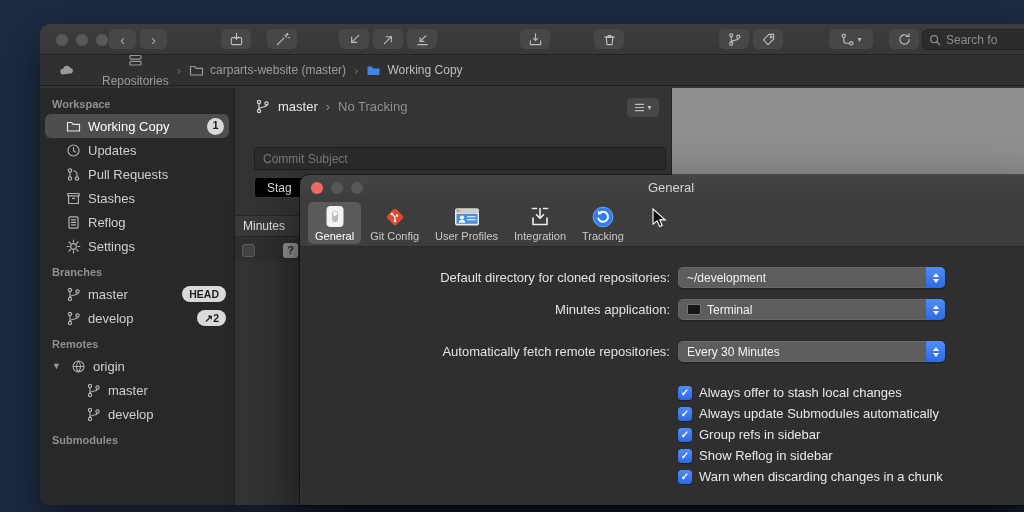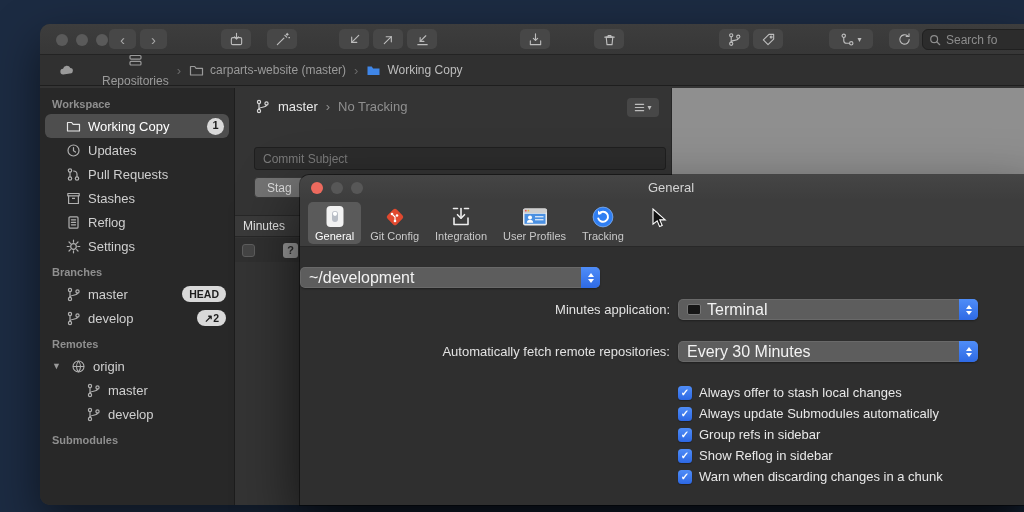--- a/index.html
+++ b/index.html
@@ -67,21 +67,21 @@
   .dim { color:#8f8f8f; }
   .view-btn { position:absolute; top:10px; right:12px; width:32px; height:19px;
               background:#474747; border-radius:4px; display:flex; align-items:center;
               justify-content:center; gap:2px; color:#bdbdbd; font-size:8px; }
   .view-btn svg { width:11px; height:11px; }
   .commit-input { position:absolute; left:19px; top:59px; width:412px; height:23px;
                   background:#2c2c2c; border:1px solid #1f1f1f; border-radius:3px;
                   color:#bdbdbd; font-size:12px; padding:0 8px;
                   font-family:"Liberation Sans",sans-serif; outline:none; }
   .commit-input::placeholder { color:#7a7a7a; }
-  .stage-btn { position:absolute; left:19px; top:89px; height:21px; background:#737373;
+  .stage-btn { position:absolute; left:19px; top:89px; height:21px; background:#000000;
                border:1px solid #383838; border-radius:4px; color:#dddddd; font-size:12px;
                padding:0 12px; display:flex; align-items:center;justify-content:center; }
   .status-head { position:absolute; top:127px; left:0; right:0; height:22px; background:#3a3a3a;
                  border-top:1px solid #272727; border-bottom:1px solid #272727;
                  display:flex; align-items:center; padding-left:8px; color:#e3e3e3;
                  font-size:12px; }
   .status-row { position:absolute; top:150px; left:0; right:0; height:24px; background:#303030;
                 display:flex; align-items:center; gap:28px; padding-left:7px; }
   .mini-check { width:13px; height:13px; background:#454545; border:1px solid #5e5e5e;
                 border-radius:3px; }
@@ -105,22 +105,22 @@
             display:flex; align-items:center; padding-left:8px; gap:2px; }
   .dtab { display:flex; flex-direction:column; align-items:center; gap:1px;
           padding:3px 7px 2px 7px; border-radius:5px; min-width:52px; color:#c9c9c9;
           font-size:11px; }
   .dtab.sel { background:#5a5a5a; color:#ffffff; }
   .dtab-icon { height:24px; display:flex; align-items:center; justify-content:center; }
   .d-content { padding-top:20px; }
   .frow { display:flex; align-items:center; margin-bottom:11px; }
   .frow.gap-top { margin-top:21px; }
   .flabel { width:370px; text-align:right; color:#e2e2e2; font-size:13px; margin-right:8px; }
-  .popup { width:300px; height:21px; background:#5d5d5d; border-radius:5px; position:relative;
-           display:flex; align-items:center; color:#f2f2f2; font-size:16px;
+  .popup { width:267px; height:21px; background:#5d5d5d; border-radius:5px; position:relative;
+           display:flex; align-items:center; color:#f2f2f2; font-size:12px;
            padding:0 24px 0 9px;
            box-shadow:inset 0 0 0 1px rgba(255,255,255,.08), 0 1px 2px rgba(0,0,0,.35); }
   .cap { position:absolute; right:0; top:0; width:19px; height:21px;
          border-radius:0 5px 5px 0; background:linear-gradient(#4f8df8,#2e6ae5);
          display:flex; flex-direction:column; align-items:center; justify-content:center;
          gap:2px; }
   .tri-up { width:0; height:0; border-left:3.5px solid transparent;
             border-right:3.5px solid transparent; border-bottom:4px solid #fff; }
   .tri-dn { width:0; height:0; border-left:3.5px solid transparent;
             border-right:3.5px solid transparent; border-top:4px solid #fff; }
@@ -446,60 +446,61 @@
               <path d="M9.3 9.3 12 12v4" stroke="#fff" stroke-width="1.2" fill="none"></path>
               <circle cx="9" cy="9" r="1.3" fill="#fff"></circle>
               <circle cx="14" cy="10.5" r="1.3" fill="#fff"></circle>
               <circle cx="12" cy="16" r="1.3" fill="#fff"></circle>
             </svg>
         </div>
         <span>Git Config</span>
       </div>
       <div class="dtab">
         <div class="dtab-icon">
-          <svg width="24" height="24" viewBox="0 0 24 24" fill="none" stroke="#ececec" stroke-width="1.6" stroke-linecap="round" stroke-linejoin="round">
-              <path d="M5 13v6.5h14V13"></path>
-              <path d="M12 3.5V13"></path>
-              <path d="M8.5 9.7 12 13.2l3.5-3.5"></path>
-              <path d="M4.5 3.5h4M15.5 3.5h4"></path>
-            </svg>
-        </div>
-        <span>Integration</span>
-      </div>
-      <div class="dtab">
-        <div class="dtab-icon">
           <svg width="26" height="24" viewBox="0 0 26 24">
               <rect x="1" y="3.5" width="24" height="17" rx="2" fill="#e9e9e9"></rect>
               <rect x="1" y="3.5" width="24" height="4.5" rx="2" fill="#cfcfcf"></rect>
               <circle cx="3.8" cy="5.7" r="0.9" fill="#e8574f"></circle>
               <circle cx="6.4" cy="5.7" r="0.9" fill="#e5b73b"></circle>
               <rect x="2.5" y="8.8" width="21" height="10" fill="#4a90e2"></rect>
               <circle cx="8" cy="12.5" r="2" fill="#ffffff"></circle>
               <path d="M4.8 17.8c0-1.8 1.4-3 3.2-3s3.2 1.2 3.2 3z" fill="#ffffff"></path>
               <rect x="13" y="11" width="8.5" height="1.4" fill="#cfe2f8"></rect>
               <rect x="13" y="14" width="8.5" height="1.4" fill="#cfe2f8"></rect>
             </svg>
         </div>
         <span>User Profiles</span>
       </div>
       <div class="dtab">
         <div class="dtab-icon">
+          <svg width="24" height="24" viewBox="0 0 24 24" fill="none" stroke="#ececec" stroke-width="1.6" stroke-linecap="round" stroke-linejoin="round">
+              <path d="M5 13v6.5h14V13"></path>
+              <path d="M12 3.5V13"></path>
+              <path d="M8.5 9.7 12 13.2l3.5-3.5"></path>
+              <path d="M4.5 3.5h4M15.5 3.5h4"></path>
+            </svg>
+        </div>
+        <span>Integration</span>
+      </div>
+      <div class="dtab">
+        <div class="dtab-icon">
           <svg width="24" height="24" viewBox="0 0 24 24">
               <circle cx="12" cy="12" r="10" fill="#2f7ef2"></circle>
               <circle cx="12" cy="12" r="9.9" fill="none" stroke="#7fb0f5" stroke-width="0.8"></circle>
               <path d="M7.3 13.5a5 5 0 1 0 1-5" fill="none" stroke="#ffffff" stroke-width="2" stroke-linecap="round"></path>
               <path d="M7 5.4v4l4-.3z" fill="#ffffff"></path>
             </svg>
         </div>
         <span>Tracking</span>
       </div>
     </div>
 
     <div class="d-content">
       <div class="frow">
+        <div class="flabel">Default directory for cloned repositories:</div>
         <div class="popup">
           <span>~/development</span>
           <span class="cap">
               <span class="tri-up"></span>
               <span class="tri-dn"></span>
             </span>
         </div>
       </div>
       <div class="frow">
         <div class="flabel">Minutes application:</div>

